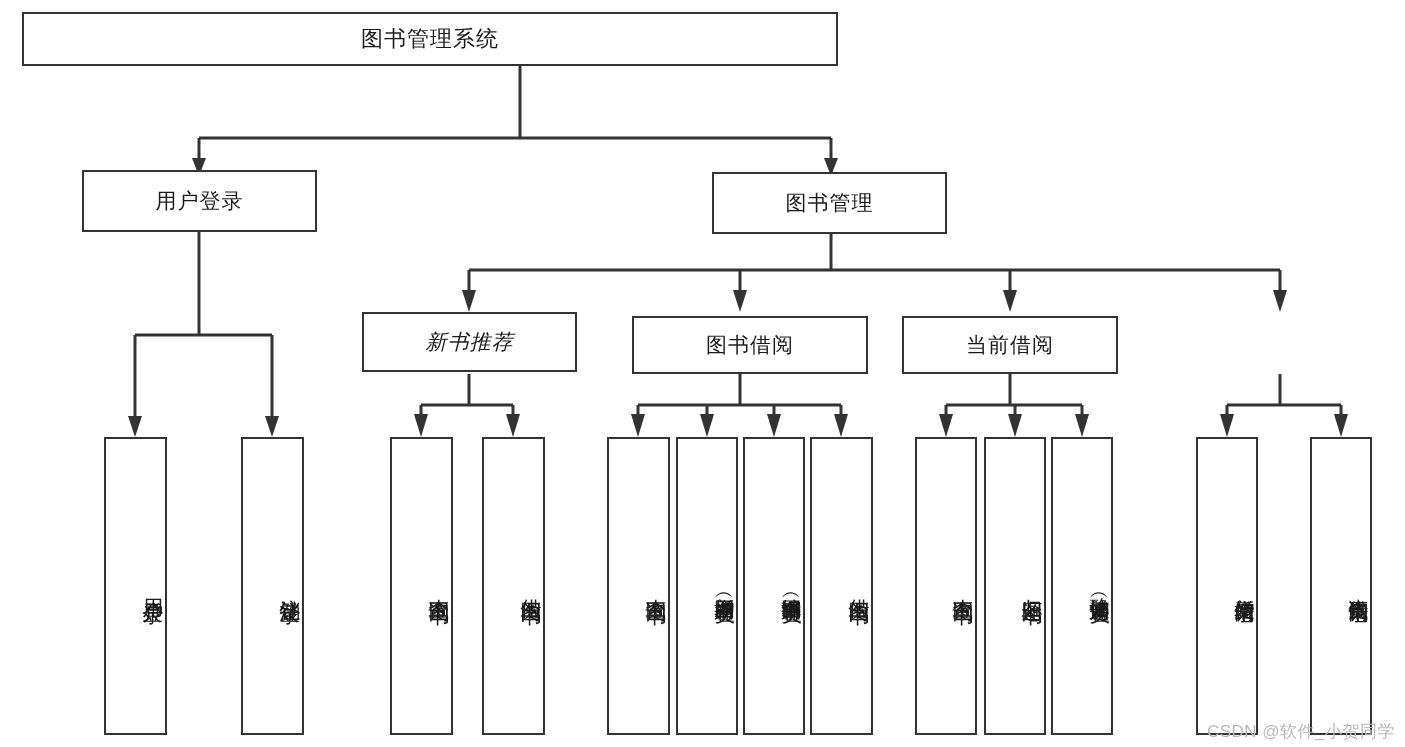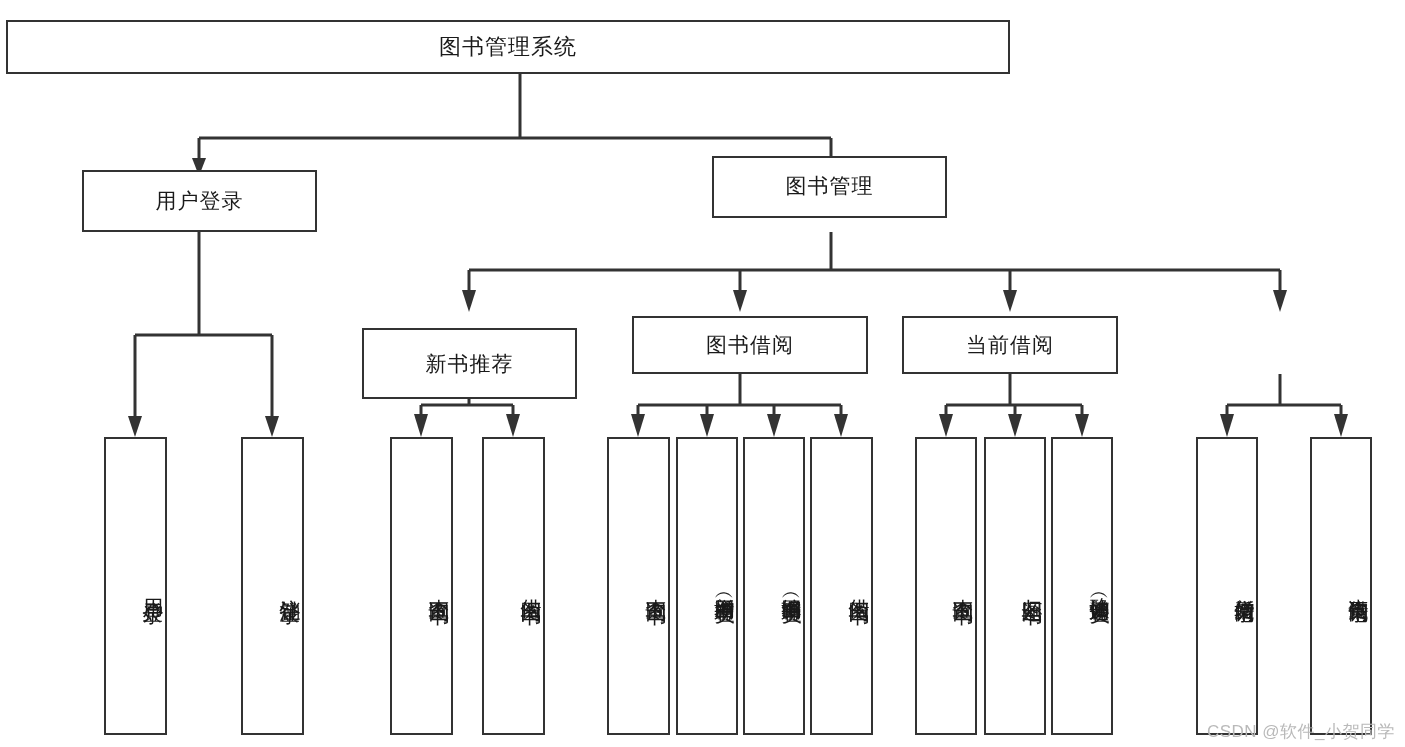--- a/index.html
+++ b/index.html
@@ -139,27 +139,27 @@
     <polygon class="arrow-head" points="1075,414 1089,414 1082,437"></polygon>
 
     <path class="edge-line" d="M1280,374 L1280,405"></path>
     <path class="edge-line" d="M1227,405 L1341,405"></path>
     <path class="edge-line" d="M1227,405 L1227,418"></path>
     <path class="edge-line" d="M1341,405 L1341,418"></path>
     <polygon class="arrow-head" points="1220,414 1234,414 1227,437"></polygon>
     <polygon class="arrow-head" points="1334,414 1348,414 1341,437"></polygon>
   </svg>
 
-  <div class="node horiz" id="root-node" style="left:6px; top:12px; width:1004px; height:54px;margin-top:8px;">图书管理系统</div>
+  <div class="node horiz" id="root-node" style="left:22px; top:12px; width:816px; height:54px;">图书管理系统</div>
 
   <div class="node horiz" style="left:82px; top:170px; width:235px; height:62px;">用户登录</div>
 
-  <div class="node horiz" style="left:712px; top:156px; width:235px; height:62px;font-family:Liberation Serif, serif;">图书管理</div>
+  <div class="node horiz" style="left:712px; top:172px; width:235px; height:62px;">图书管理</div>
 
-  <div class="node horiz" style="left:362px; top:328px; width:215px; height:71px;">新书推荐</div>
+  <div class="node horiz" style="left:362px; top:312px; width:215px; height:60px;font-style:italic;">新书推荐</div>
 
   <div class="node horiz" style="left:632px; top:316px; width:236px; height:58px;">图书借阅</div>
 
   <div class="node horiz" style="left:902px; top:316px; width:216px; height:58px;">当前借阅</div>
 
 
   <div class="node vert" style="left:104px; top:437px; width:63px; height:298px;">用户登录</div>
 
   <div class="node vert" style="left:241px; top:437px; width:63px; height:298px;">注销登录</div>
 

